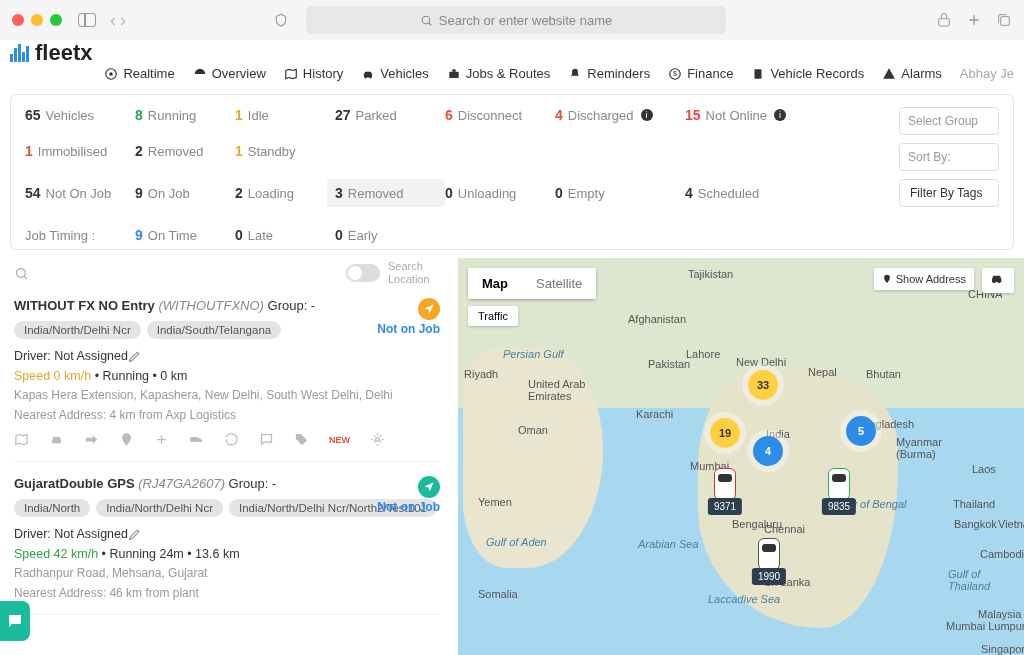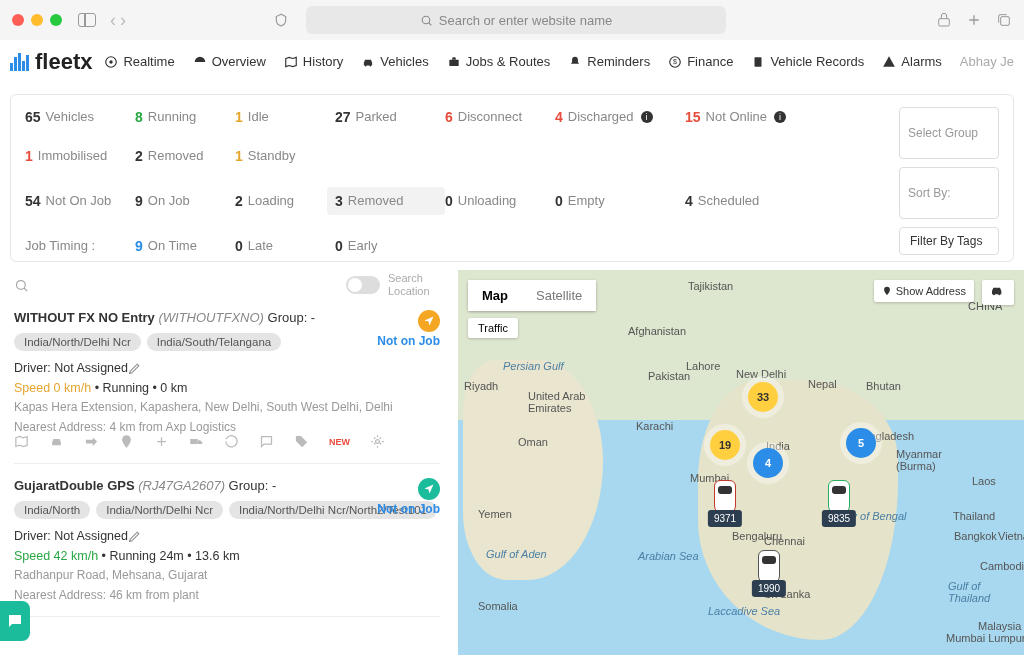--- a/index.html
+++ b/index.html
@@ -14,42 +14,42 @@
 .sidebar-toggle::before { content: ""; position: absolute; left: 5px; top: 0; bottom: 0; width: 1.5px; background: #999; }
 .nav-arrows { display: flex; gap: 4px; color: #bbb; font-size: 18px; margin-left: 6px; }
 .nav-arrows span { cursor: default; }
 .shield-icon { width: 14px; height: 16px; margin-left: 140px; color: #999; }
 .addr-bar { flex: 0 0 420px; height: 28px; background: #e8e8e8; border-radius: 6px; display: flex; align-items: center; justify-content: center; color: #888; font-size: 13px; gap: 6px; margin-left: 10px; }
 .addr-bar svg { width: 13px; height: 13px; }
 .right-tools { margin-left: auto; display: flex; gap: 14px; color: #999; }
 .right-tools svg { width: 16px; height: 16px; }
 
 
-.app-nav { height: 44px; display: flex; align-items: center; padding: 0 10px; border-bottom: 1px solid #fff; }
+.app-nav { height: 44px; display: flex; align-items: flex-start; padding: 0 10px; border-bottom: 1px solid #fff; flex-direction: column; }
 .logo { font-size: 22px; font-weight: 600; color: #222; display: flex; align-items: center; gap: 2px; }
 .logo-mark { display: flex; align-items: flex-end; gap: 1px; height: 18px; margin-right: 4px; }
 .logo-mark span { width: 3px; background: #2b8de8; }
 .logo-mark span:nth-child(1){height:8px} .logo-mark span:nth-child(2){height:14px} .logo-mark span:nth-child(3){height:18px} .logo-mark span:nth-child(4){height:10px} .logo-mark span:nth-child(5){height:16px}
 .nav-items { margin-left: auto; display: flex; gap: 18px; align-items: center; font-size: 13px; color: #333; }
 .nav-item { display: flex; align-items: center; gap: 5px; cursor: pointer; white-space: nowrap; }
 .nav-item svg { width: 14px; height: 14px; }
 .nav-user { color: #aaa; }
 
 
 .stats-panel { margin: 10px 10px 0; border: 1px solid #e5e5e5; border-radius: 6px; padding: 12px 14px 6px; display: flex; gap: 14px; }
 .stats-grid { display: grid; grid-template-columns: 110px 100px 100px 110px 110px 130px 120px; row-gap: 20px; align-items: center; flex: 1; }
 .stat { font-size: 13px; display: flex; align-items: center; gap: 5px; white-space: nowrap; }
 .stat .n { font-weight: 700; font-size: 14px; }
 .stat .lbl { color: #888; }
 .c-green .n{color:#28a745} .c-yellow .n{color:#e6a62e} .c-red .n{color:#e74c3c} .c-blue .n{color:#2b8de8}
 .info-dot { width: 12px; height: 12px; border-radius: 50%; background: #333; color:#fff; font-size:9px; display:inline-flex; align-items:center; justify-content:center; margin-left:2px;}
 .stat.loaded { background:#f2f2f2; padding: 6px 8px; border-radius:4px; margin-left:-8px; }
 .job-timing-lbl { color:#888; font-size:13px; }
 .stats-side { width: 100px; display:flex; flex-direction:column; gap:8px; }
-.sel-group, .sort-by { border:1px solid #ddd; border-radius:4px; padding:18px 8px; color:#999; font-size:12px; background:#fff; cursor:pointer; }
+.sel-group, .sort-by { border:1px solid #ddd; border-radius:4px; padding:6px 8px; color:#999; font-size:12px; background:#fff; cursor:pointer; }
 .filter-tags { border:1px solid #ddd; border-radius:4px; padding:6px 10px; font-size:12px; background:#fff; cursor:pointer; color:#333; white-space:nowrap; }
 
 
 .body { display:flex; height: calc(655px - 40px - 44px - 110px); }
 .left { width: 454px; padding: 10px 14px 0; overflow:hidden; }
 .right { flex:1; position:relative; padding: 8px 0 0 4px; }
 
 .search-row { display:flex; align-items:center; gap:8px; margin-bottom:12px; }
 .search-left { display:flex; align-items:center; gap:6px; color:#aaa; flex:1; }
 .search-left svg{width:15px;height:15px;}
@@ -68,21 +68,21 @@
 .status-pill .txt { color:#2b8de8; font-weight:600; font-size:12px; display:block; margin-top:2px; }
 .chips { margin-top:8px; display:flex; flex-wrap:wrap; gap:6px; }
 .chip { background:#e4e4e4; border-radius:12px; padding:3px 10px; font-size:11.5px; color:#555; }
 .driver-row { margin-top:10px; font-size:12.5px; display:flex; align-items:flex-end; }
 .driver-row svg{width:13px;height:13px;color:#888;cursor:pointer;}
 .speed-row { margin-top:6px; font-size:12.5px; }
 .speed-y { color:#e6a62e; font-weight:500; }
 .speed-g { color:#28a745; font-weight:500; }
 .addr { margin-top:4px; color:#999; font-size:12px; line-height:1.4; }
 .nearest { margin-top:4px; color:#999; font-size:12px; }
-.action-row { display:flex; gap:20px; align-items:center; color:#bbb; }
+.action-row { margin-top:10px; display:flex; gap:20px; align-items:center; color:#bbb; }
 .action-row svg{width:15px;height:15px;cursor:pointer;}
 .new-badge { color:#e74c3c; font-size:9px; font-weight:700; }
 
 
 .map { position:relative; width:100%; height:100%; background: linear-gradient(180deg, #d8ead4 0%, #d8ead4 28%, #a8d8ef 28%, #a8d8ef 100%); overflow:hidden; }
 .land { position:absolute; background:#e8ecd8; }
 .land.india { top:110px; left:240px; width:200px; height:260px; border-radius: 40% 60% 50% 80% / 50% 40% 80% 60%; background:#e5e3c9; }
 .land.arabia { top:90px; left:5px; width:140px; height:220px; border-radius: 30% 60% 70% 40%; background:#e9e5ce; }
 .land.asia-top { top:0; left:0; right:0; height:150px; background:#dde6cf; }
 .map-toolbar { position:absolute; top:10px; left:10px; background:#fff; border-radius:2px; box-shadow:0 1px 3px rgba(0,0,0,.3); display:flex; z-index:5; }

